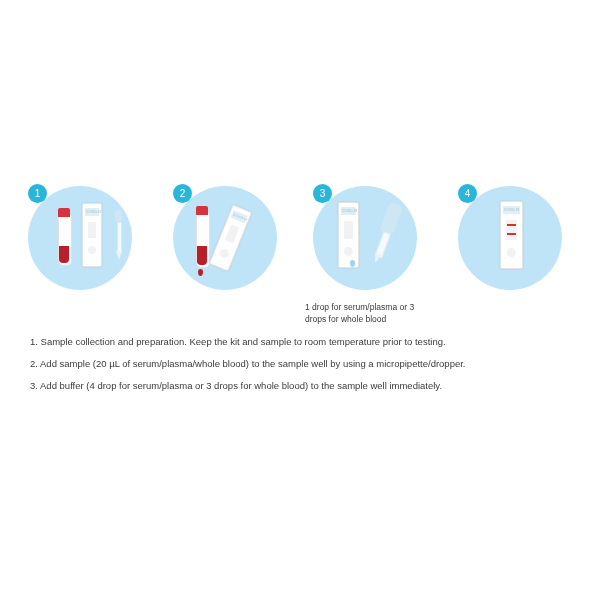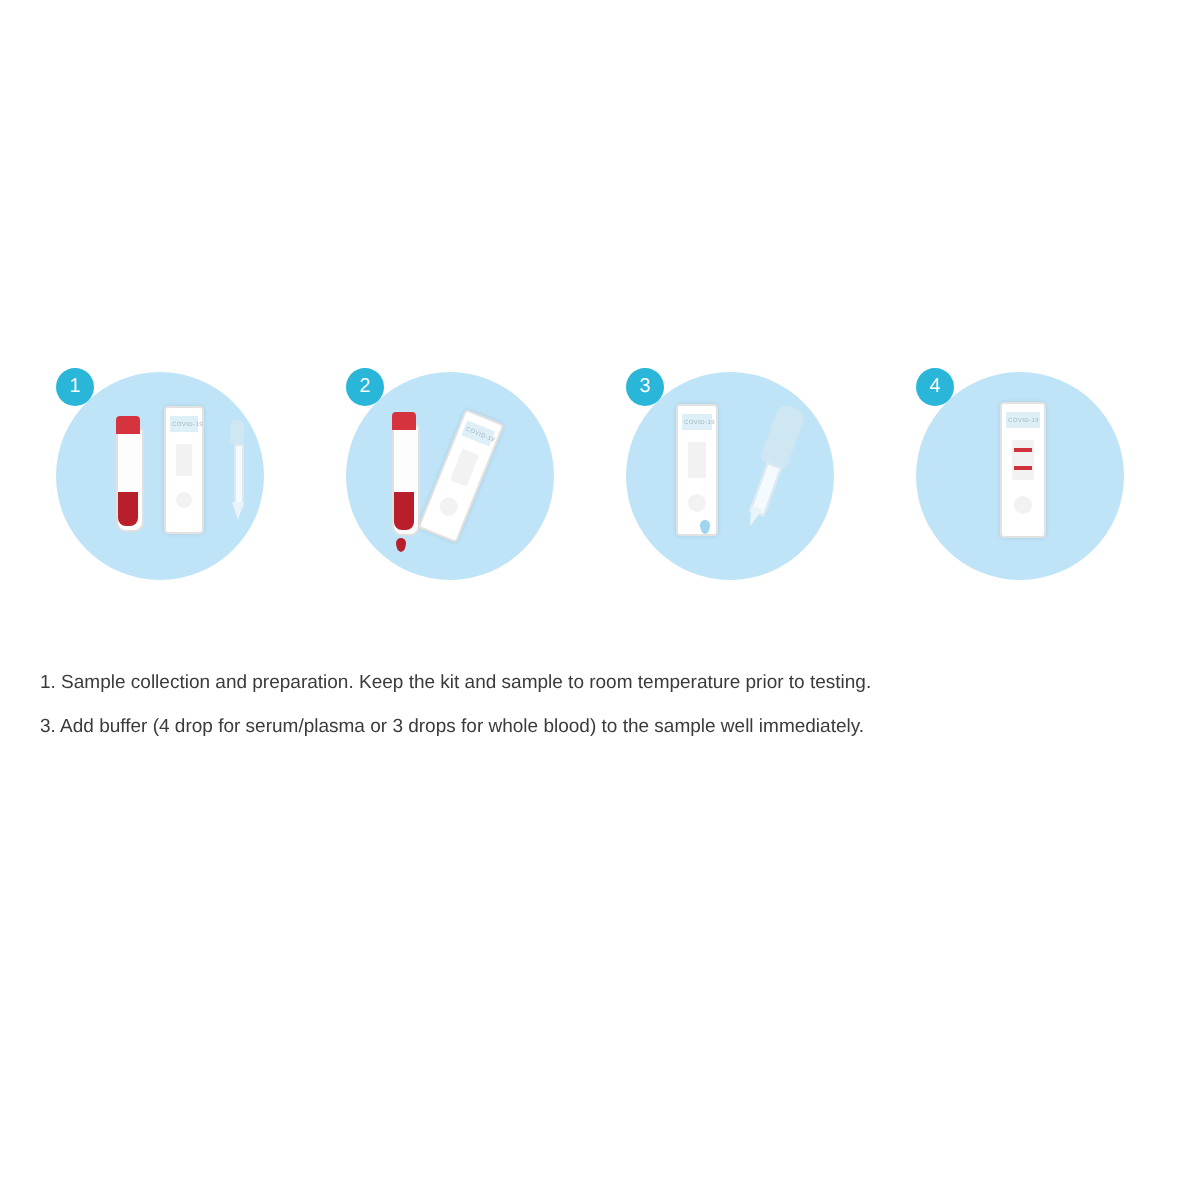--- a/index.html
+++ b/index.html
@@ -161,21 +161,21 @@
     border-radius: 50% 50% 50% 50% / 65% 65% 35% 35%;
     transform: rotate(180deg);
   }
   .drop-blue {
     background: #9fd4ee;
   }
 
   
   .instructions {
     position: absolute;
-    left: 20px;
+    left: 30px;
     top: 331px;
     width: 545px;
   }
   .instr-line {
     font-size: 9.5px;
     line-height: 22px;
     color: #3b3b3b;
     white-space: nowrap;
   }
 </style>
@@ -241,36 +241,39 @@
         <div class="win" style="left:5px; top:44px; width:9px; height:9px; border-radius:50%;"></div>
       </div>
 
       <div class="art" style="left:56px; top:24px; width:26px; height:66px; transform: rotate(20deg); transform-origin: 50% 100%;">
         <div class="pip-bulb" style="left:6px; top:0; width:14px; height:30px; border-radius:5px 5px 3px 3px;"></div>
         <div class="pip-stem" style="left:10px; top:30px; width:6px; height:24px;"></div>
         <div class="pip-tip" style="left:10px; top:53px; border-left-width:3px; border-right-width:3px; border-top-width:10px;"></div>
       </div>
       <div class="drop drop-blue" style="left:45px; top:84px;"></div>
 
+      <div class="caption" style="white-space: pre-line;">1 drop for serum/plasma or 3
+drops for whole blood</div>
     </div>
 
     <div class="step step-4">
       <div class="circle"></div>
       <div class="badge">4</div>
 
       <div class="art cassette" style="left:50px; top:25px; width:21px; height:66px;">
         <div class="label-bar" style="left:2px; top:4px; width:17px; height:8px;"></div>
         <div class="tiny-text" style="left:3px; top:5.5px;">COVID-19</div>
         <div class="win" style="left:5px; top:18px; width:11px; height:20px;"></div>
         <div class="redline" style="left:6px; top:22px; width:9px; height:2px;"></div>
         <div class="redline" style="left:6px; top:31px; width:9px; height:2px;"></div>
         <div class="win" style="left:6px; top:46px; width:9px; height:9px; border-radius:50%;"></div>
       </div>
     </div>
 
   </div>
 
   <div class="instructions">
     <div class="instr-line">1. Sample collection and preparation. Keep the kit and sample to room temperature prior to testing.</div>
+    <div class="instr-line">2. Add sample (20 µL of serum/plasma/whole blood) to the sample well by using a micropipette/dropper.</div>
     <div class="instr-line">3. Add buffer (4 drop for serum/plasma or 3 drops for whole blood) to the sample well immediately.</div>
   </div>
 
 </div>
 
 </body></html>

